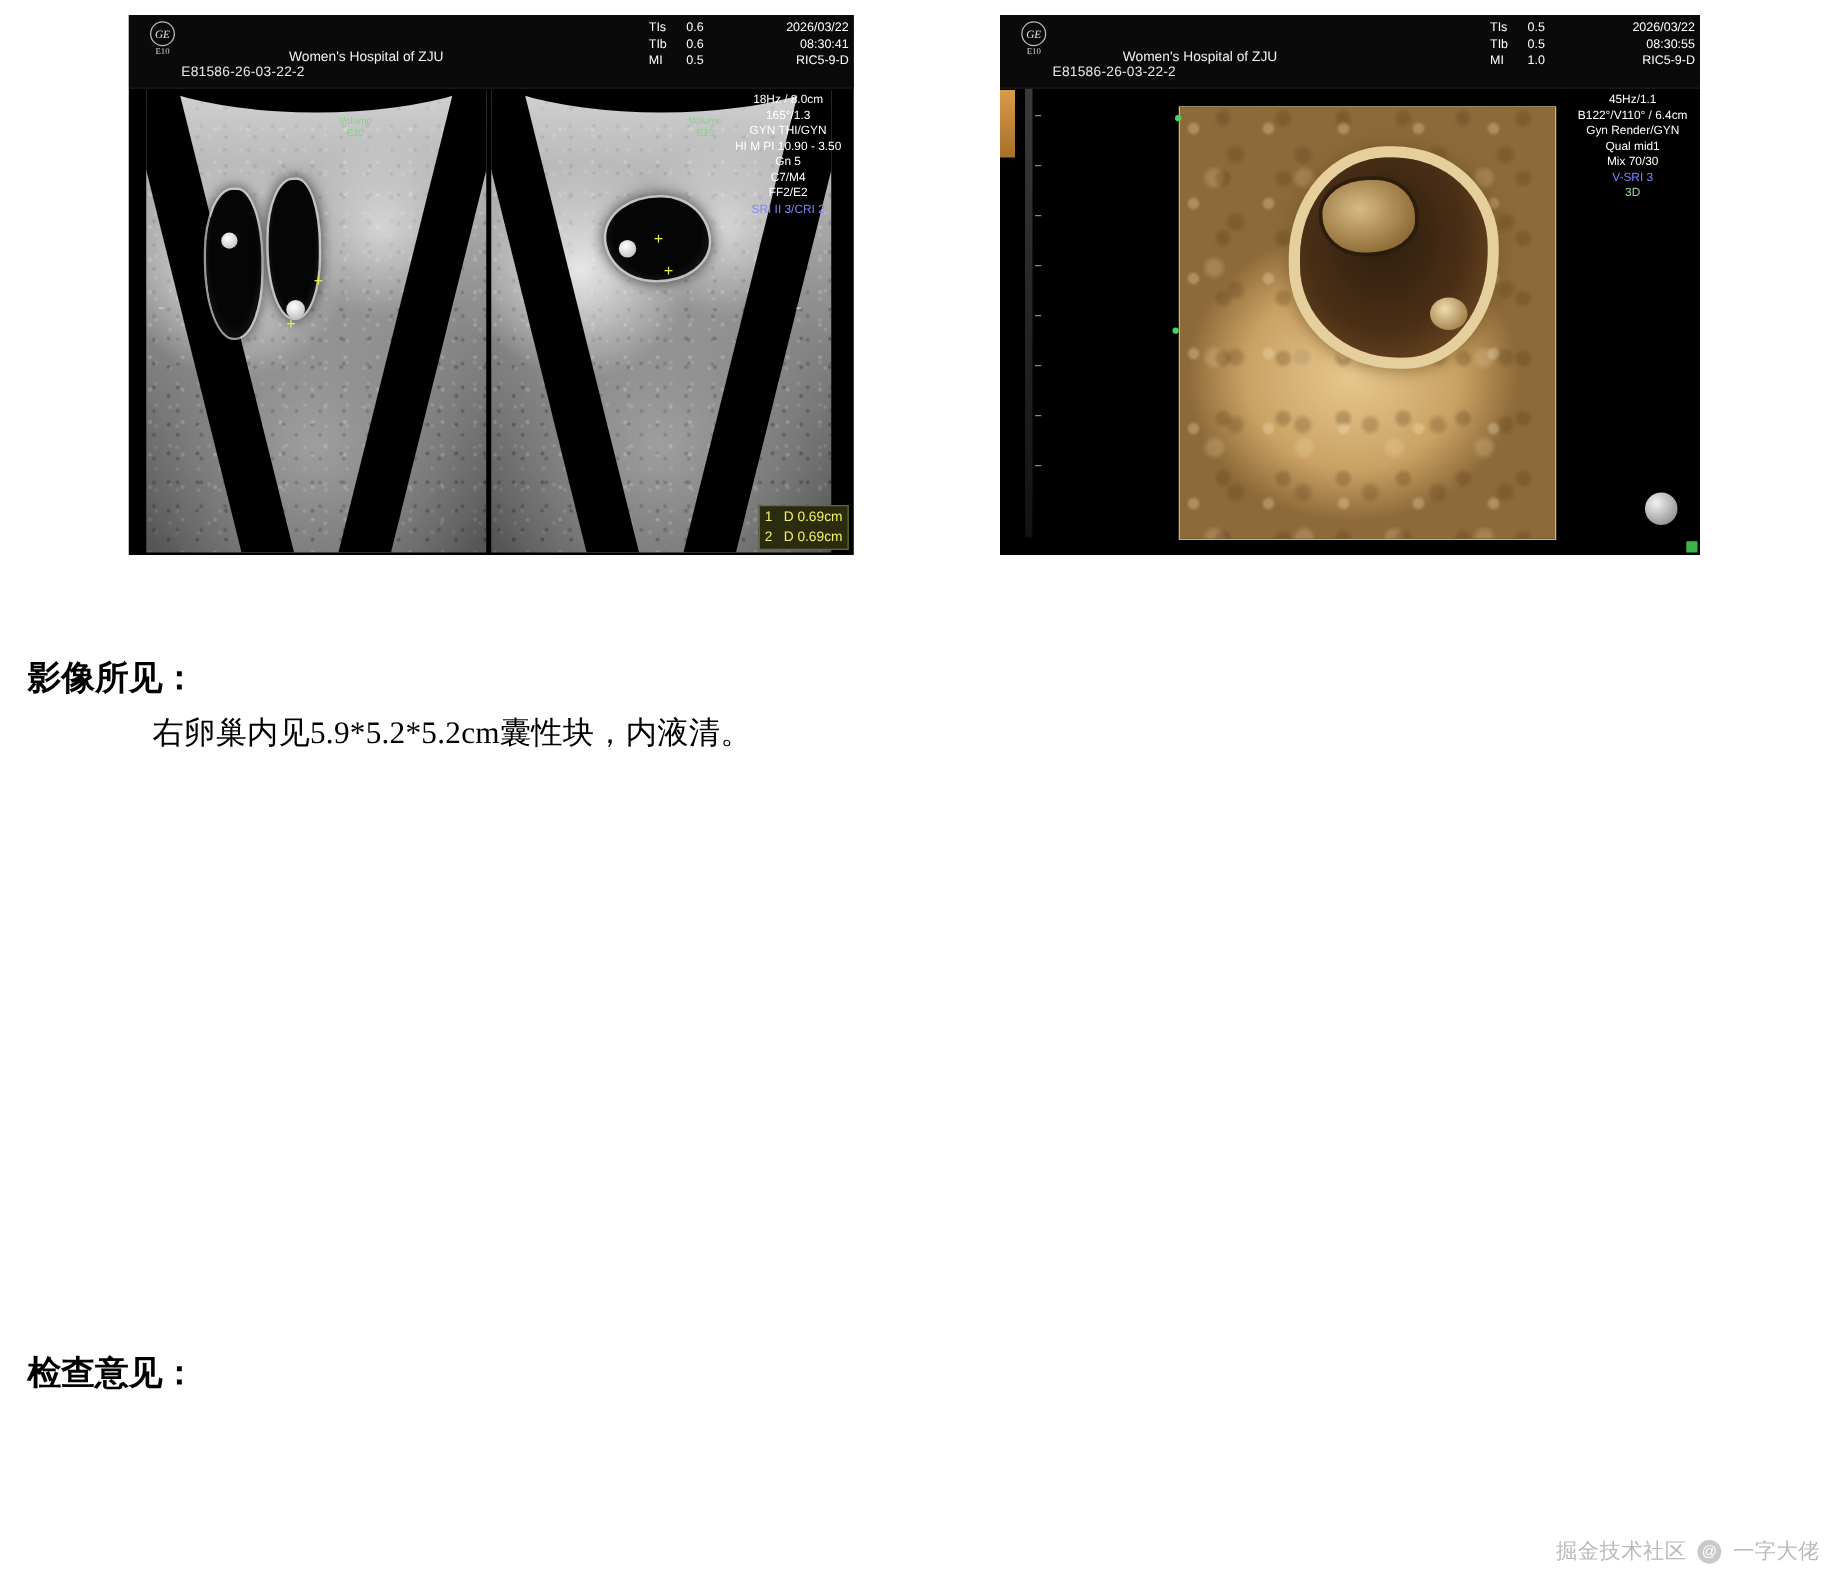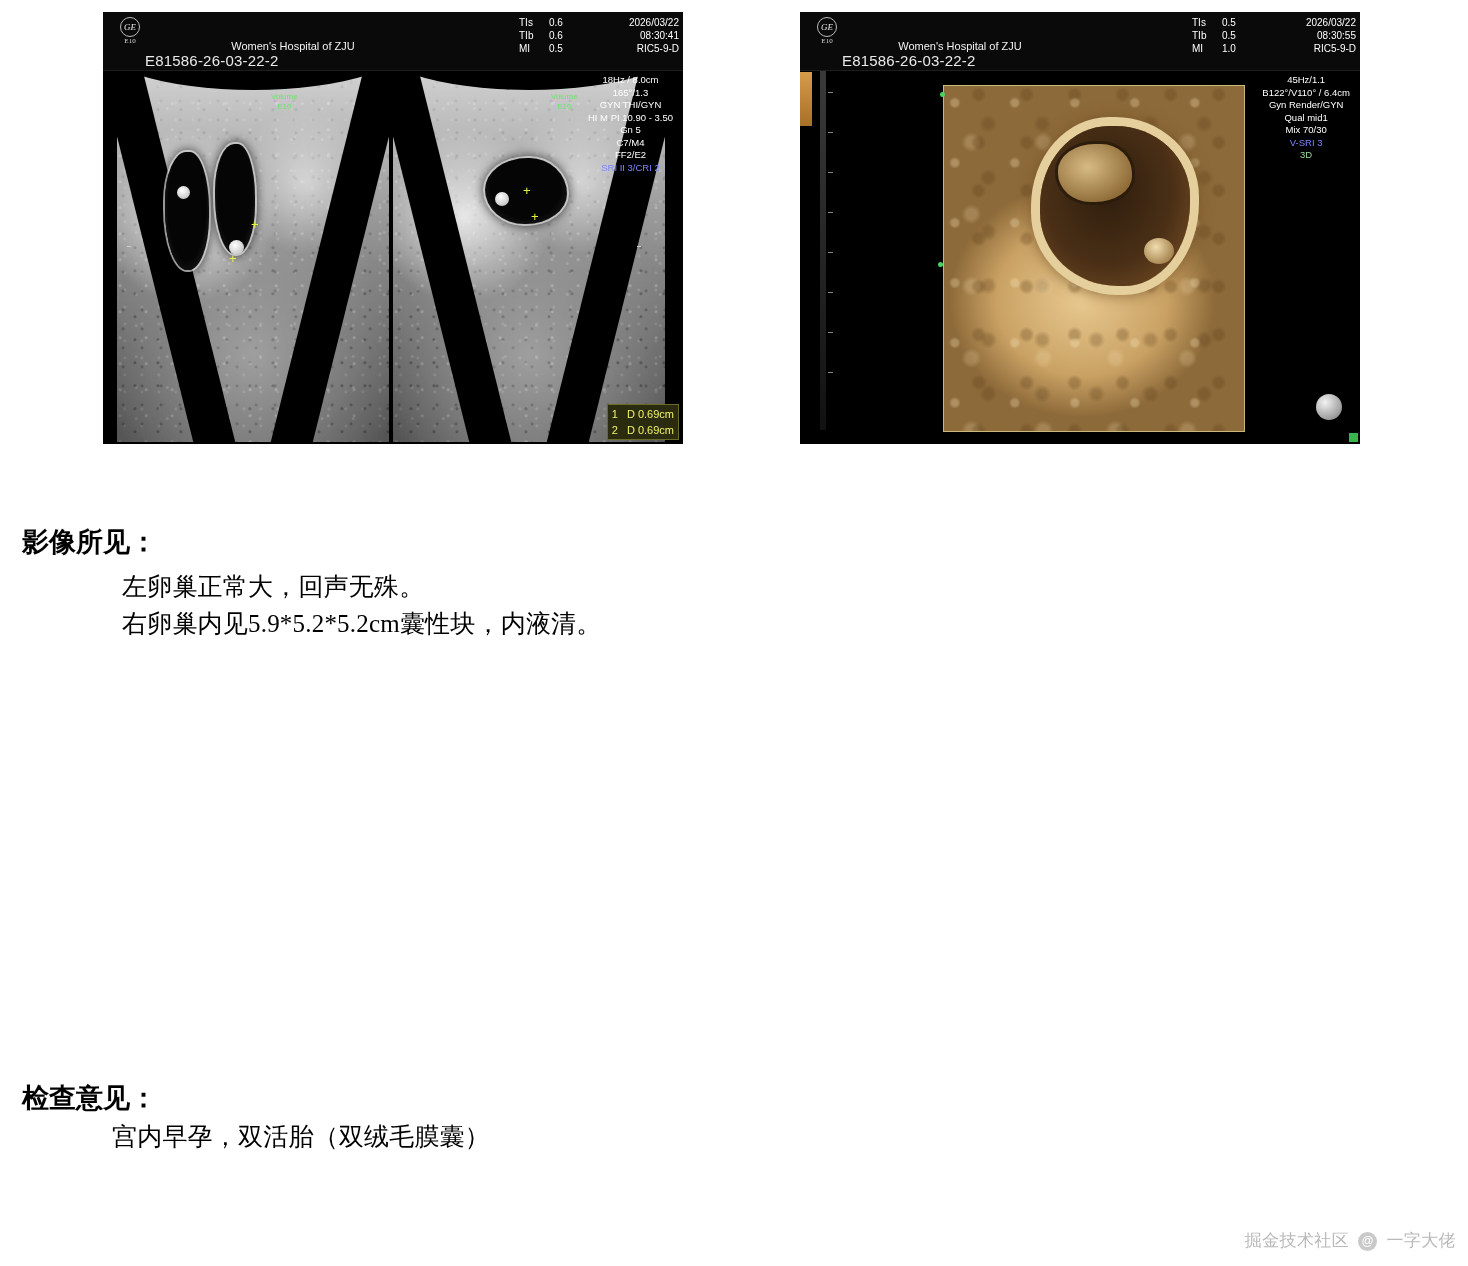--- a/index.html
+++ b/index.html
@@ -51,21 +51,21 @@
     font-size: 9px;
     font-style: italic;
     line-height: 18px;
     color: #e6e6e6;
   }
   .patient-id {
     position: absolute;
     left: 42px; top: 40px;
     color: #e9e9e9;
     font-family: "Liberation Sans", sans-serif;
-    font-size: 15px;
+    font-size: 11px;
     letter-spacing: .2px;
   }
   .hospital {
     position: absolute;
     top: 28px;
     width: 100%;
     text-align: center;
     color: #f2f2f2;
     font-family: "Liberation Sans", sans-serif;
     font-size: 11px;
@@ -505,28 +505,26 @@
     <div class="accent">V-SRI 3</div>
     <div class="green">3D</div>
   </div>
 </div>
 
 <div class="report">
 
   <div class="section-title" id="findings-title">影像所见：</div>
 
   <div class="body-block" id="findings-body">
-    <p>左卵巢正常大，回声无殊。</p>
     <p>右卵巢内见5.9*5.2*5.2cm囊性块，内液清。</p>
   </div>
 
   <div class="section-title" id="impression-title">检查意见：</div>
 
   <div class="body-block" id="impression-body">
-    <p>宫内早孕，双活胎（双绒毛膜囊）</p>
   </div>
 </div>
 
 <div class="watermark">
   <span>掘金技术社区</span>
   <span class="wm-at">@</span>
   <span>一字大佬</span>
 </div>
 
 </body></html>

